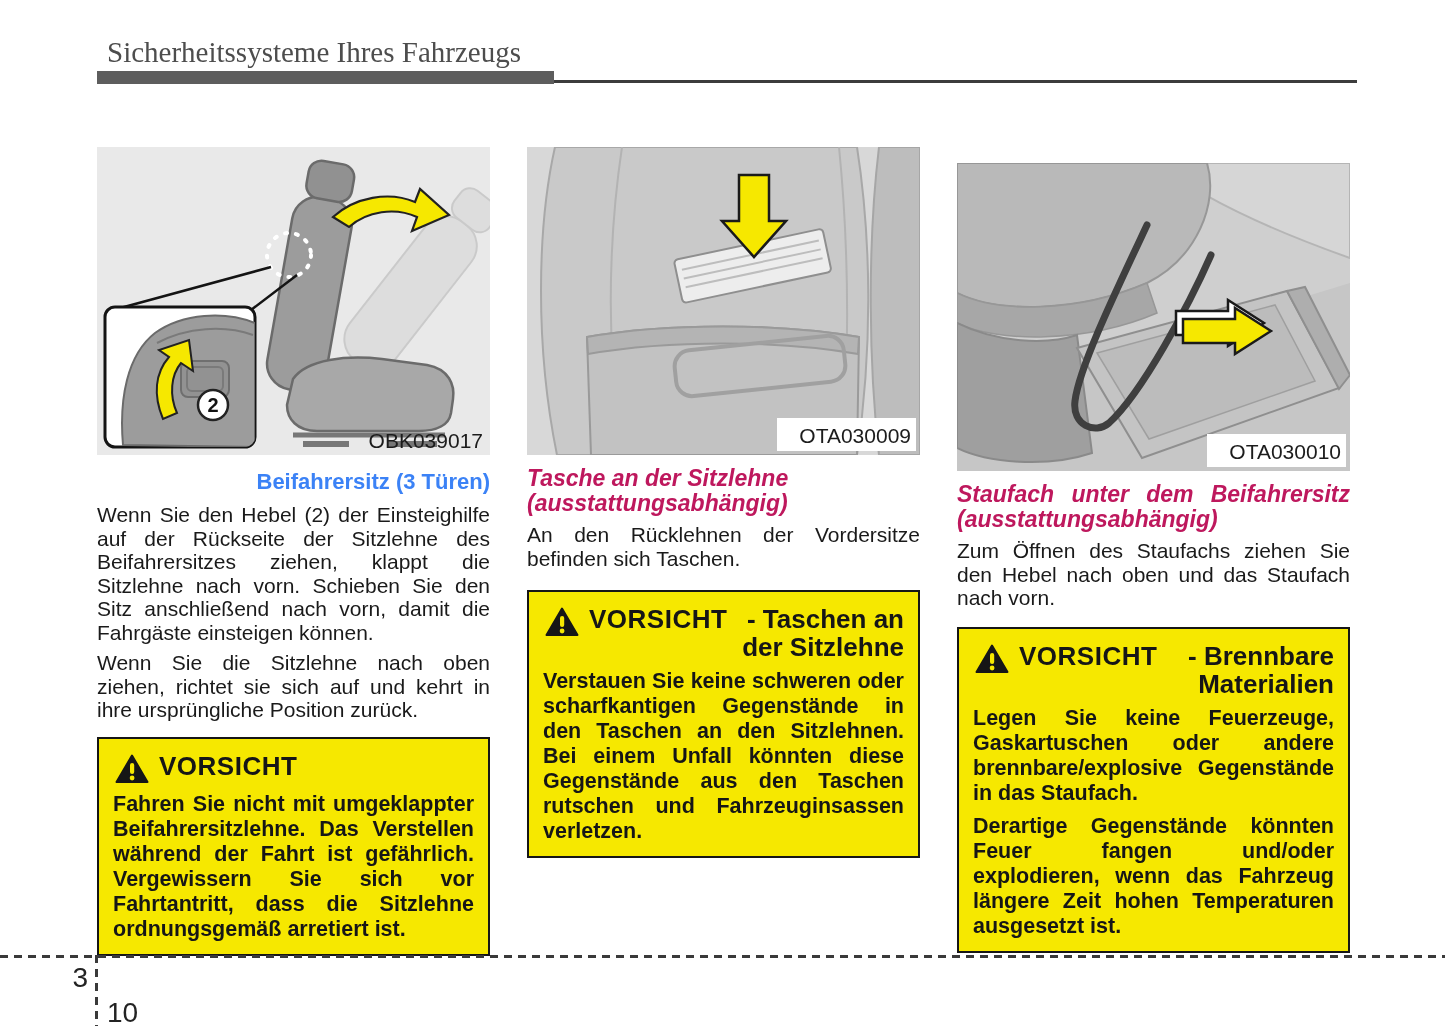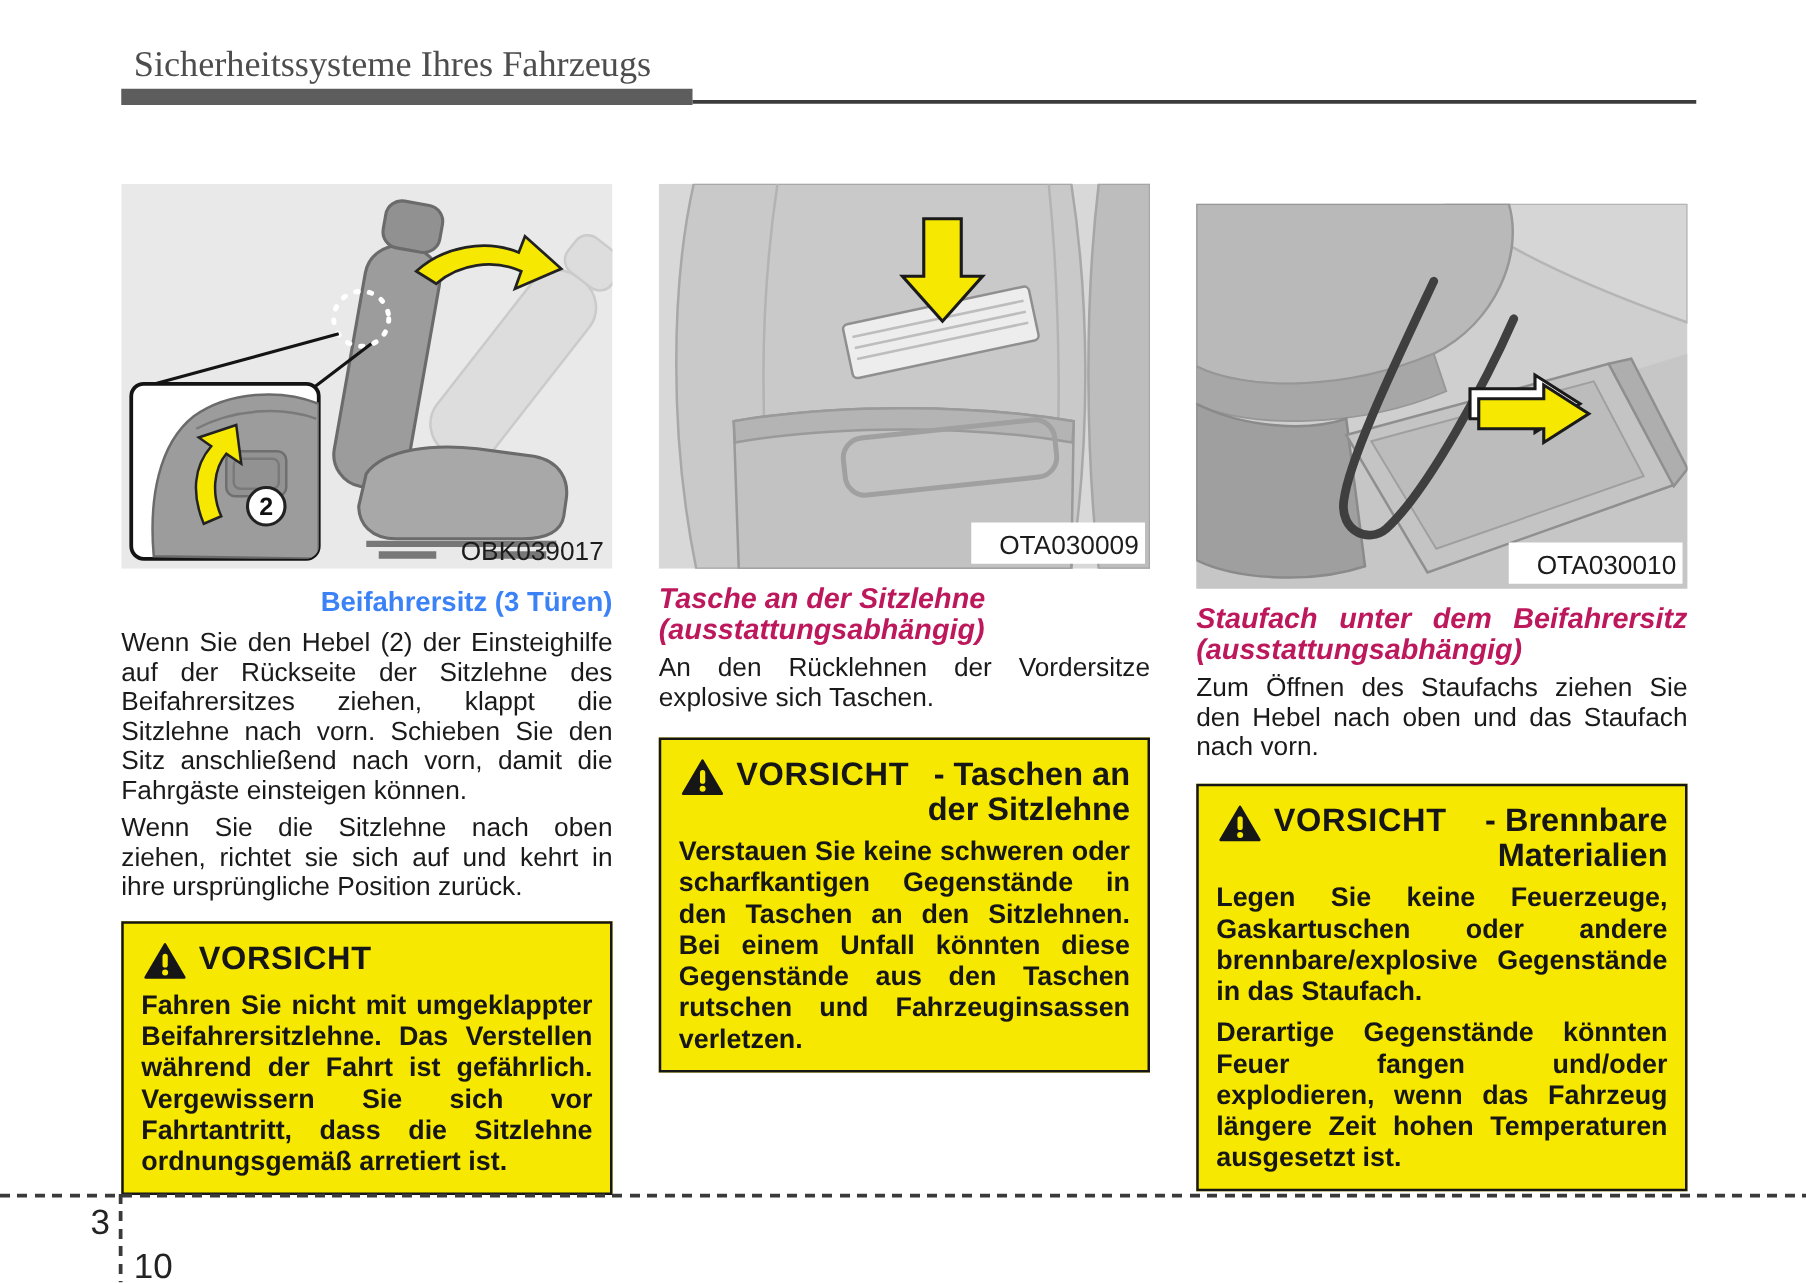--- a/index.html
+++ b/index.html
@@ -136,21 +136,21 @@
         <path d="M212,28 h30 v46 h17 l-32,36 -32,-36 h17 z" fill="#f6e800" stroke="#1a1a1a" stroke-width="2.5"></path>
         <rect x="250" y="271" width="139" height="33" fill="#ffffff"></rect>
         <text class="figcode" x="384" y="296" text-anchor="end">OTA030009</text>
       </svg>
     </figure>
 
     <div class="cap">
       <span class="capline">Tasche an der Sitzlehne</span>
       <span class="capline">(ausstattungsabhängig)</span>
     </div>
-    <p class="body">An den Rücklehnen der Vordersitze explosive sich Taschen.</p>
+    <p class="body">An den Rücklehnen der Vordersitze befinden sich Taschen.</p>
 
     <div class="warn">
       <div class="wtitle">
         <span class="wicon">
           <svg width="34" height="30" viewBox="0 0 34 30">
             <path d="M17 1.5 L32.5 28 H1.5 Z" fill="#161616" stroke="#161616" stroke-width="2" stroke-linejoin="round"></path>
             <rect x="15" y="9" width="4.2" height="11" rx="2.1" fill="#f6e800"></rect>
             <circle cx="17.1" cy="24" r="2.4" fill="#f6e800"></circle>
           </svg>
         </span>

